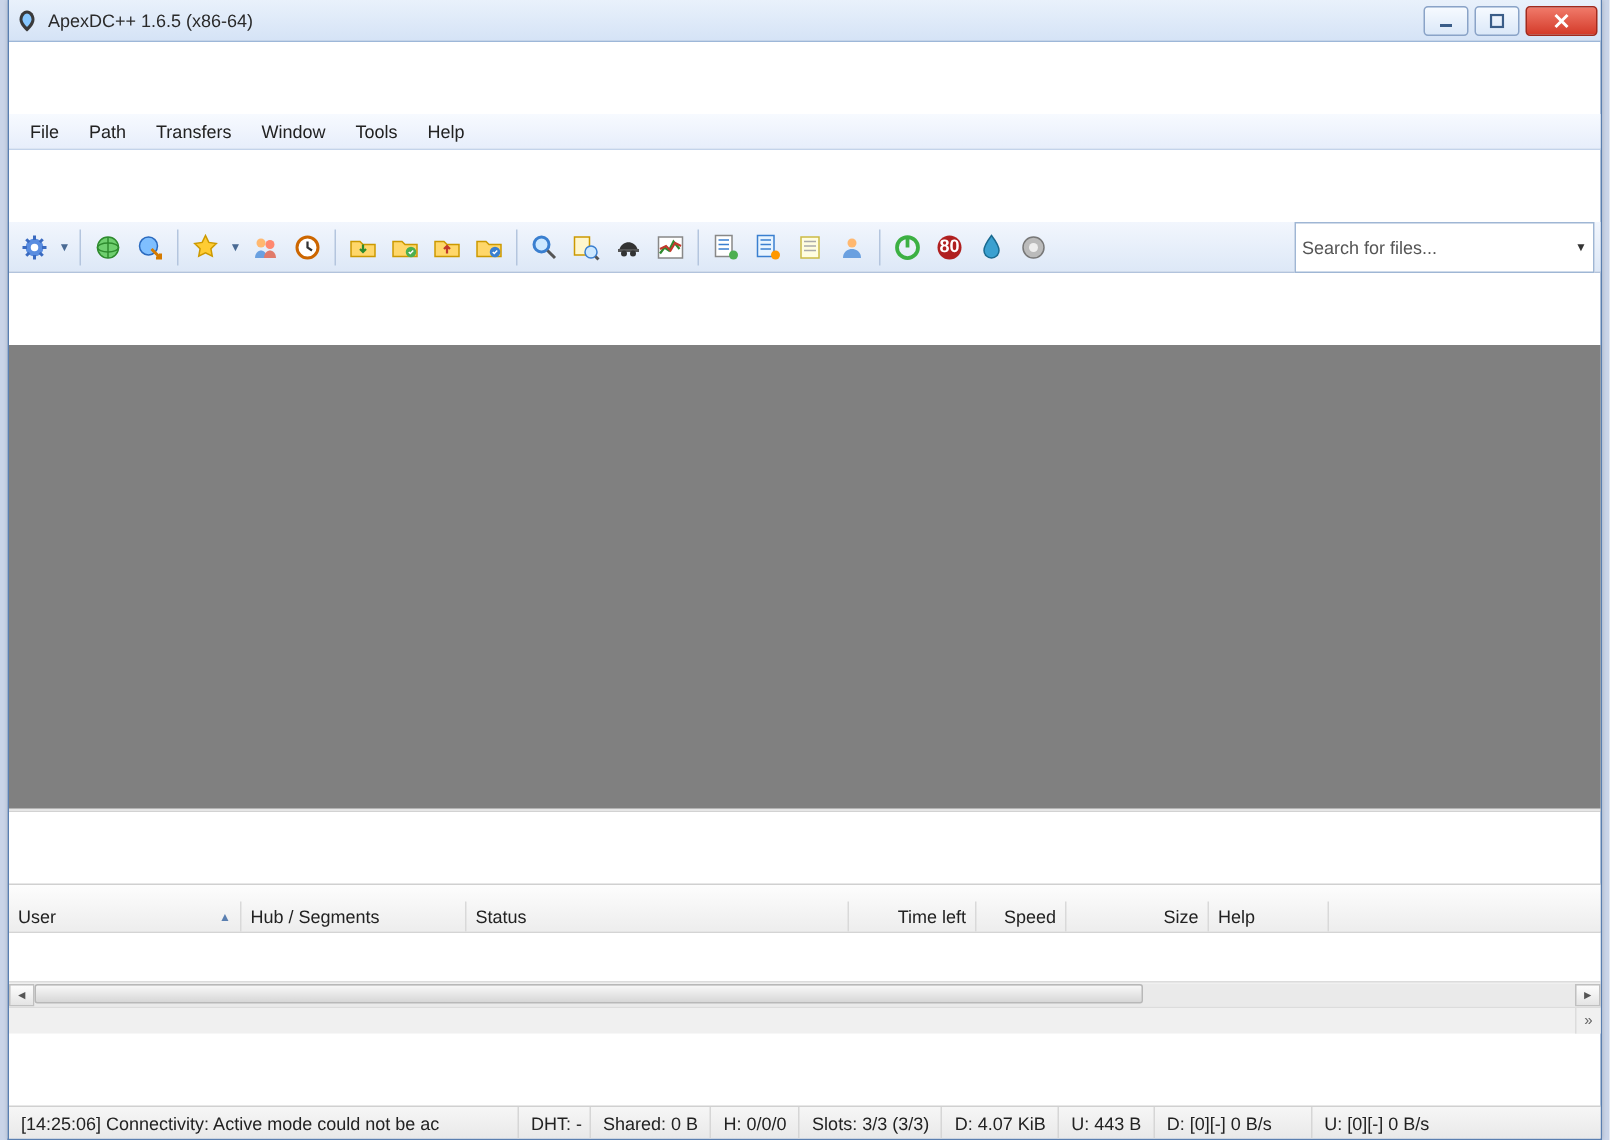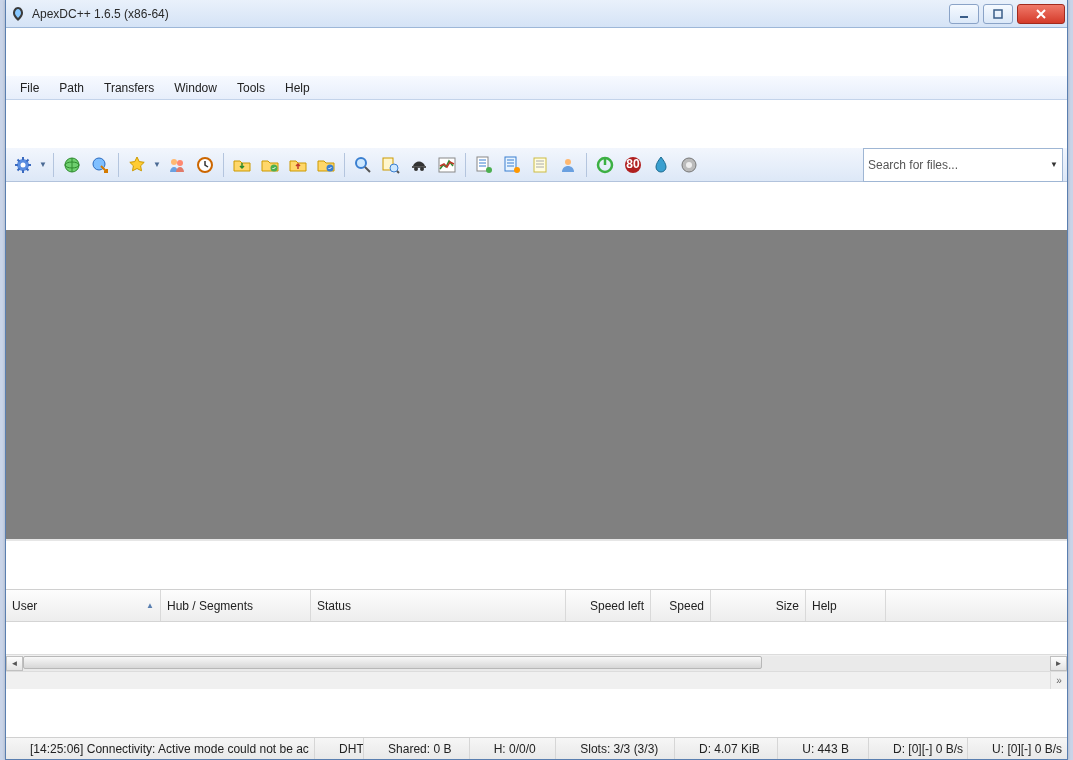--- a/index.html
+++ b/index.html
@@ -15,31 +15,31 @@
 .menubar { height:24px; background:linear-gradient(#f7faff,#e7eefb); border-bottom:1px solid #c3d3ea; display:flex; align-items:stretch; padding:0 4px; }
 .menuitem { padding:0 10px; display:flex; align-items:center; color:#222; cursor:default; }
 .toolbar { height:34px; background:linear-gradient(#f2f6fd,#dde8f7); border-bottom:1px solid #b2c3dc; display:flex; align-items:center; padding:2px 4px; gap:2px; }
 .tbtn { width:26px; height:26px; border:1px solid transparent; border-radius:3px; display:flex; align-items:center; justify-content:center; }
 .tarrow { width:10px; display:flex; align-items:center; justify-content:center; color:#4a6a94; font-size:8px; }
 .tsep { width:1px; height:24px; background:#b4c5de; margin:0 3px; }
 .searchbox { margin-left:auto; width:200px; height:34px; border:1px solid #9fb6d4; background:#fff; display:flex; align-items:center; padding:0 4px; font-family:"Courier New",monospace; color:#555; }
 .searchbox .dd { margin-left:auto; font-size:8px; color:#333; }
 .workspace { flex:1; background:#808080; border-bottom:2px solid #e6e6e6; }
 .transpane { height:100px; display:flex; flex-direction:column; border-top:1px solid #d0d0d0; }
-.colheads { height:32px; display:flex; background:linear-gradient(#fdfdfd,#ededed); border-bottom:1px solid #d4d4d4; }
+.colheads { height:32px; display:flex; background:linear-gradient(#fdfdfd,#ededed); border-bottom:1px solid #d4d4d4;align-items:flex-end; }
 .colhead { border-right:1px solid #d9d9d9; padding:3px 6px; color:#222; display:flex; align-items:center; overflow:hidden; white-space:nowrap; }
 .colhead .sort { margin-left:auto; font-size:8px; color:#5a7fb0; }
 .transbody { flex:1; background:#fff; }
 .hscroll { height:17px; background:#f0f0f0; border-top:1px solid #dcdcdc; display:flex; align-items:center; }
 .hscroll .arrow { width:17px; height:15px; background:linear-gradient(#fdfdfd,#e4e4e4); border:1px solid #c0c0c0; display:flex; align-items:center; justify-content:center; font-size:8px; color:#555; }
 .hscroll .track { flex:1; height:15px; background:#eaeaea; position:relative; }
 .hscroll .thumb { position:absolute; left:0; top:0; height:13px; width:72%; background:linear-gradient(#f8f8f8,#d7d7d7); border:1px solid #b8b8b8; border-radius:2px; }
 .grip { width:17px; height:17px; background:#f0f0f0; display:flex; align-items:center; justify-content:center; font-size:10px; color:#666; border-left:1px solid #dcdcdc; }
 .statusbar { height:22px; background:linear-gradient(#f6f6f6,#e9e9e9); border-top:1px solid #d0d0d0; display:flex; align-items:center; }
-.statcell { padding:0 24px; color:#222; border-right:1px solid #d6d6d6; height:100%; display:flex; align-items:center; white-space:nowrap; overflow:hidden; }
+.statcell { padding:0 8px; color:#222; border-right:1px solid #d6d6d6; height:100%; display:flex; align-items:center; white-space:nowrap; overflow:hidden; }
 svg { display:block; }
 </style>
 </head>
 <body>
 
 <div class="window">
 
   <div class="titlebar">
     <span class="app-icon">
       <svg width="16" height="16" viewBox="0 0 16 16">
@@ -236,21 +236,21 @@
     </div>
   </div>
 
   <div class="workspace"></div>
 
   <div class="transpane">
     <div class="colheads" id="colheads">
         <div class="colhead" style="width: 155px;">User<span class="sort">▲</span></div>
         <div class="colhead" style="width: 150px;">Hub / Segments</div>
         <div class="colhead" style="width: 255px;">Status</div>
-        <div class="colhead" style="width: 85px; justify-content: flex-end;">Speed left</div>
+        <div class="colhead" style="width: 85px; justify-content: flex-end;">Time left</div>
         <div class="colhead" style="width: 60px; justify-content: flex-end;">Speed</div>
         <div class="colhead" style="width: 95px; justify-content: flex-end;">Size</div>
         <div class="colhead" style="width: 80px;">Help</div>
       </div>
     <div class="transbody"></div>
     <div style="display:flex">
       <div class="hscroll" style="flex:1">
         <div class="arrow">◄</div>
         <div class="track">
             <div class="thumb"></div>

